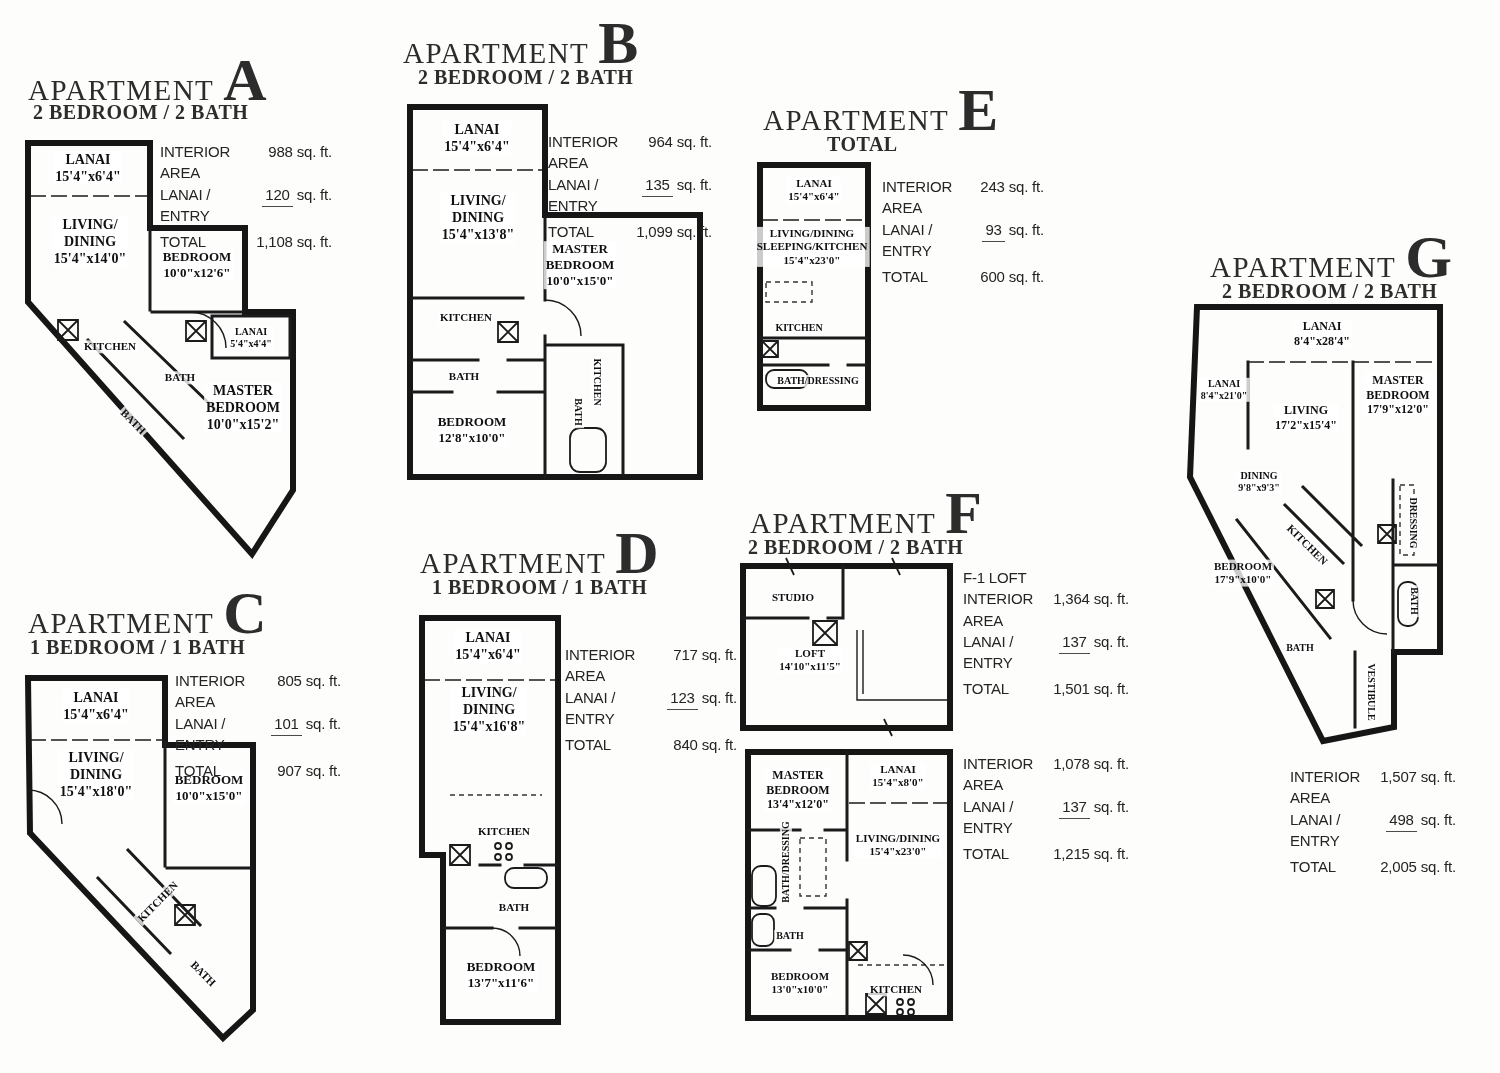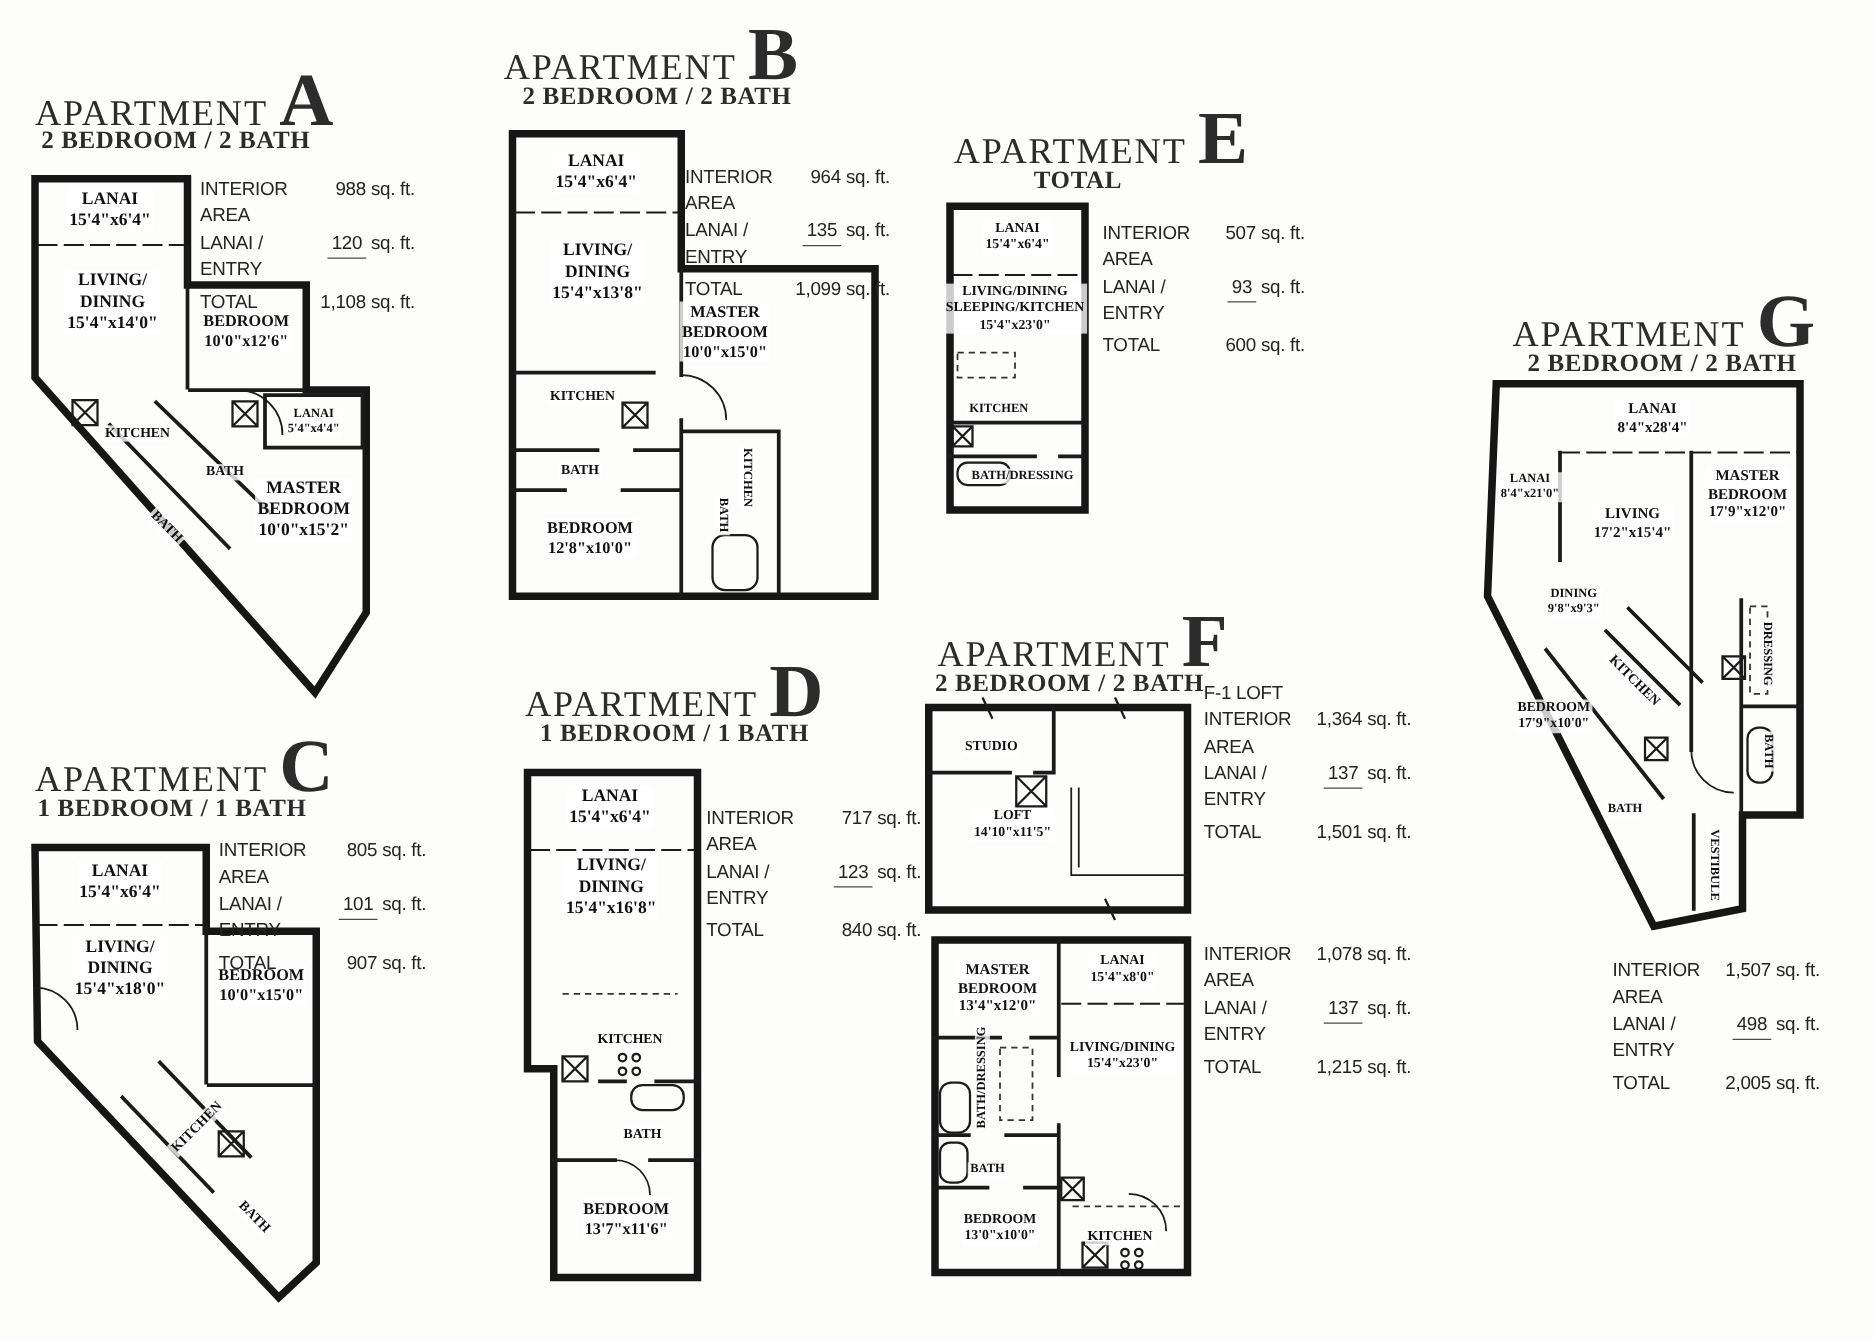--- a/index.html
+++ b/index.html
@@ -204,21 +204,21 @@
   <div class="room f11" style="left:814px;top:190px">LANAI
 15'4"x6'4"</div>
   <div class="room f11" style="left:812px;top:247px">LIVING/DINING
 SLEEPING/KITCHEN
 15'4"x23'0"</div>
   <div class="room f10" style="left:799px;top:328px">KITCHEN</div>
   <div class="room f10" style="left:818px;top:381px">BATH/DRESSING</div>
   <div class="stats" style="left:882px;top:176px;width:162px">
     <div class="srow">
         <span>INTERIOR AREA</span>
-        <span class="sval">507 sq. ft.</span>
+        <span class="sval">243 sq. ft.</span>
       </div>
     <div class="srow">
         <span>LANAI / ENTRY</span>
         <span class="sval"><span class="snum">93</span><span> sq. ft.</span></span>
       </div>
     <div class="srow total">
         <span>TOTAL</span>
         <span class="sval">600 sq. ft.</span>
       </div>
   </div>
@@ -332,21 +332,21 @@
 13'4"x12'0"</div>
   <div class="room f11" style="left:898px;top:776px">LANAI
 15'4"x8'0"</div>
   <div class="room f11" style="left:898px;top:845px">LIVING/DINING
 15'4"x23'0"</div>
   <div class="room f10 rotm90" style="left:786px;top:862px">BATH/DRESSING</div>
   <div class="room f10" style="left:790px;top:936px">BATH</div>
   <div class="room f11" style="left:800px;top:983px">BEDROOM
 13'0"x10'0"</div>
   <div class="room f11" style="left:896px;top:990px">KITCHEN</div>
-  <div class="stats" style="left:963px;top:544px;width:166px">
+  <div class="stats" style="left:963px;top:567px;width:166px">
     <div class="sheading">F-1 LOFT</div>
     <div class="srow">
         <span>INTERIOR AREA</span>
         <span class="sval">1,364 sq. ft.</span>
       </div>
     <div class="srow">
         <span>LANAI / ENTRY</span>
         <span class="sval"><span class="snum">137</span><span> sq. ft.</span></span>
       </div>
     <div class="srow total">

